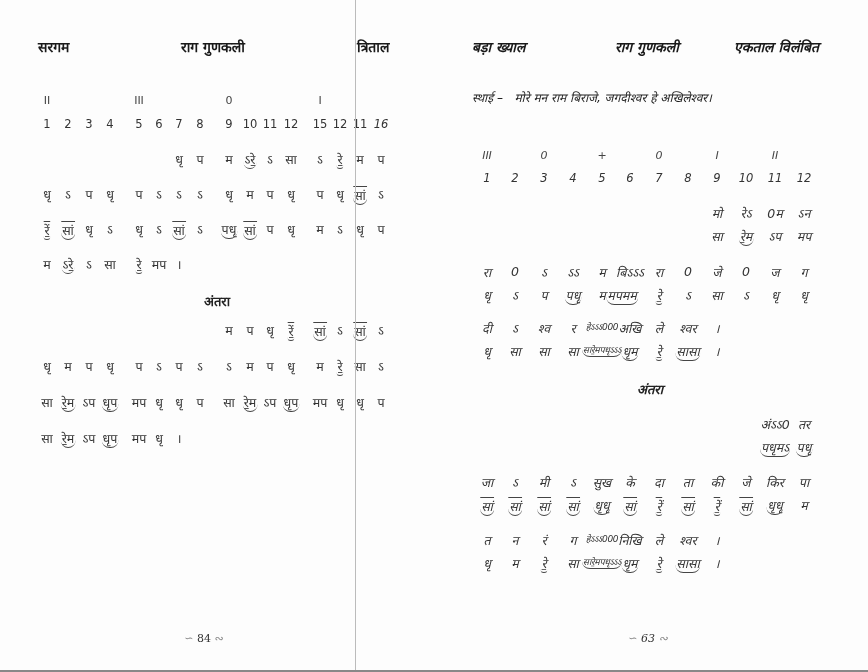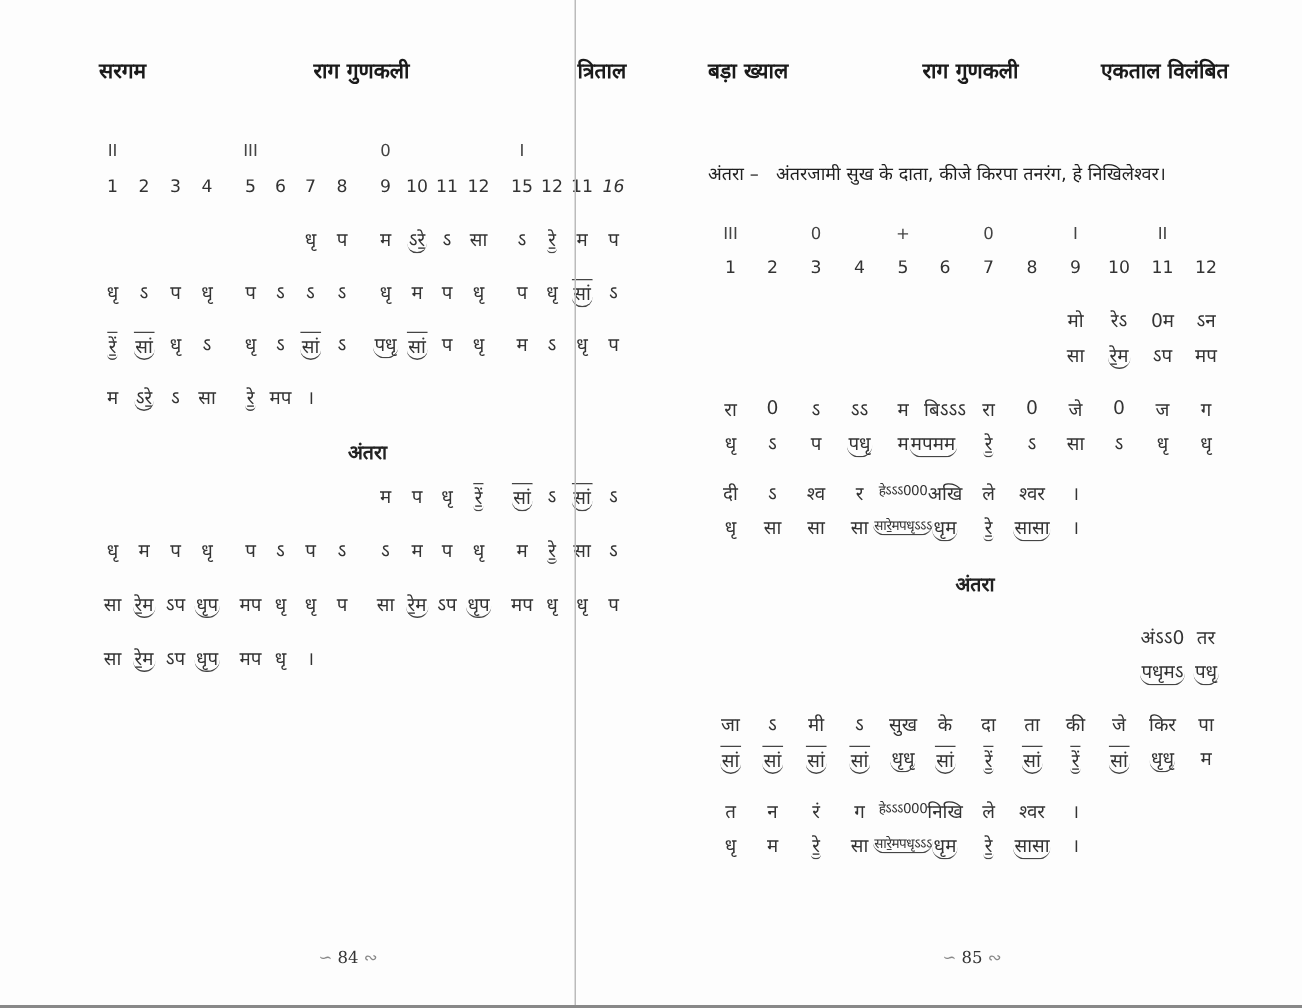--- a/index.html
+++ b/index.html
@@ -1,20 +1,20 @@
 <!DOCTYPE html>
 <html><head>
 <meta charset="utf-8">
 <style>
   html, body { margin:0; padding:0; }
   body { width:868px; height:672px; background:#fdfdfd; position:relative; overflow:hidden;
          font-family: "DejaVu Sans", sans-serif; color:#222; }
   .page { position:absolute; top:0; height:670px; }
-  .page.left { left:0; width:356px;margin-left:28px; }
-  .page.right { left:434px; width:432px; }
+  .page.left { left:0; width:356px; }
+  .page.right { left:434px; width:432px;font-style:italic; }
   .vline { position:absolute; right:0; top:0; width:1px; height:672px; background:#bbb; }
   .bottom-rule { position:absolute; left:0; bottom:0; width:868px; height:2px; background:#888; }
   .hdr { position:absolute; top:37px; font-family:"DejaVu Serif", serif; font-weight:bold; font-size:14px; color:#1a1a1a; white-space:nowrap; }
   .mark, .num, .cell { position:absolute; font-size:12px; white-space:nowrap; transform:translateX(-50%); }
   .mark { color:#444; font-size:11px; }
   .num { color:#333; font-size:11.5px; }
   .cell { color:#333; font-size:12.5px; }
   .cell.ul { border-bottom:1px solid #444; border-radius:0 0 8px 8px; padding:0 1px; }
   .cell.ol { border-top:1px solid #444; }
   .cell.small { font-size:9px; letter-spacing:-0.3px; }
@@ -154,23 +154,23 @@
     <span>84</span>
     <span class="orn">∾</span>
   </div>
   <div class="vline"></div>
 </div>
 
 <div class="page right">
   <div class="hdr" style="left:38px">बड़ा ख्याल</div>
   <div class="hdr" style="left:181px">राग गुणकली</div>
   <div class="hdr" style="left:300px">एकताल विलंबित</div>
-  <div class="lyric" style="top:107px">
-    <span>अंतरा –</span>&nbsp;&nbsp;
-    <span>अंतरजामी सुख के दाता, कीजे किरपा तनरंग, हे निखिलेश्वर।</span>
+  <div class="lyric" style="top:89px">
+    <span>स्थाई –</span>&nbsp;&nbsp;
+    <span>मोरे मन राम बिराजे, जगदीश्वर हे अखिलेश्वर।</span>
   </div>
   <div id="R-grid">
       <div class="mark" style="left: 53px; top: 149px;">III</div>
       <div class="mark" style="left: 110px; top: 149px;">0</div>
       <div class="mark" style="left: 168px; top: 149px;">+</div>
       <div class="mark" style="left: 225px; top: 149px;">0</div>
       <div class="mark" style="left: 283px; top: 149px;">I</div>
       <div class="mark" style="left: 341px; top: 149px;">II</div>
       <div class="num" style="left: 53px; top: 171px;">1</div>
       <div class="num" style="left: 81px; top: 171px;">2</div>
@@ -277,18 +277,18 @@
       <div class="cell" style="left: 139px; top: 555px;">सा</div>
       <div class="cell ul small" style="left: 168px; top: 555px;">सारे॒मपधृऽऽऽ</div>
       <div class="cell ul" style="left: 196px; top: 555px;">धृम</div>
       <div class="cell ul" style="left: 225px; top: 555px;">रे॒</div>
       <div class="cell ul" style="left: 254px; top: 555px;">सासा</div>
       <div class="cell" style="left: 283px; top: 555px;">।</div>
     </div>
   <div class="section-title" style="left:216px;top:380px">अंतरा</div>
   <div class="folio" style="left:214px">
     <span class="orn">∽</span>
-    <span>85</span>
+    <span>63</span>
     <span class="orn">∾</span>
   </div>
 </div>
 
 <div class="bottom-rule"></div>
 
 </body></html>

